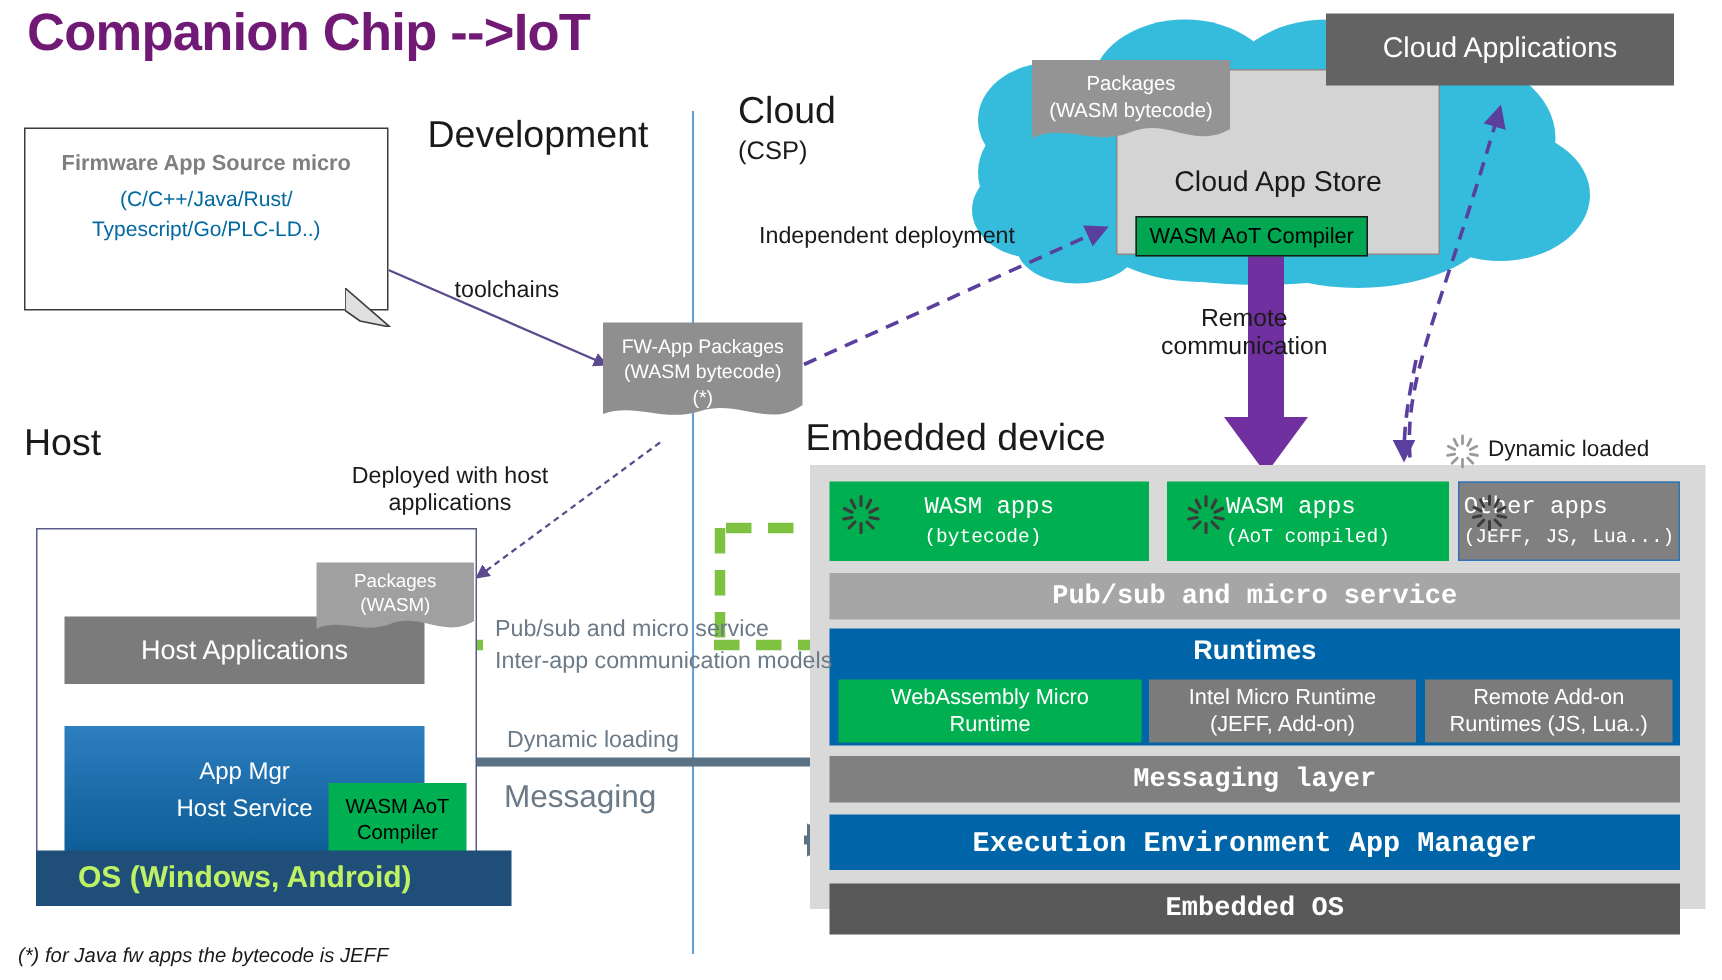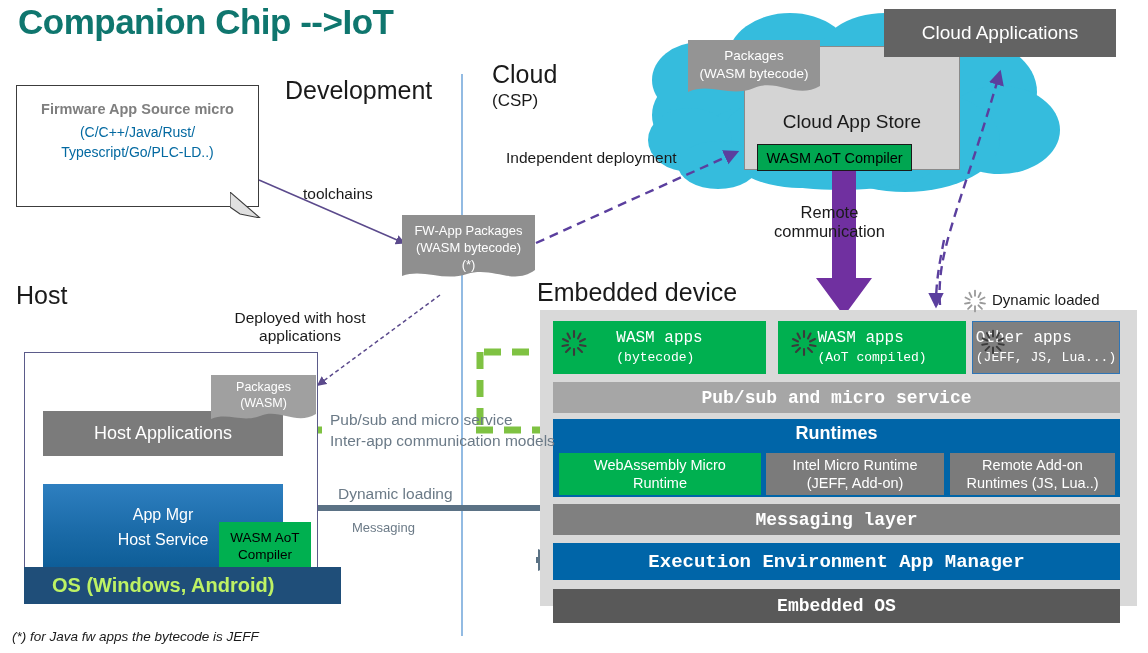--- a/index.html
+++ b/index.html
@@ -3,21 +3,21 @@
 <meta charset="utf-8">
 <style>
   html,body{margin:0;padding:0;background:#ffffff;}
   body{width:1148px;height:653px;position:relative;overflow:hidden;
        font-family:"Liberation Sans",sans-serif;}
   #stage{position:absolute;left:0;top:0;width:1148px;height:653px;}
   .abs{position:absolute;}
   svg.layer{position:absolute;left:0;top:0;width:1148px;height:653px;pointer-events:none;}
 
   
-  .title{left:18px;top:2px;font-size:35px;font-weight:bold;color:#0f766e;
+  .title{left:18px;top:2px;font-size:35px;font-weight:bold;color:#701a75;
          letter-spacing:-0.5px;white-space:nowrap;}
 
   
   .sec-h{font-size:25px;color:#1a1a1a;white-space:nowrap;}
   .sec-sub{font-size:17px;color:#1a1a1a;white-space:nowrap;}
 
   
   .srcbox{left:16px;top:85px;width:243px;height:122px;border:1.2px solid #3c3c3c;
           background:#fff;box-sizing:border-box;text-align:center;}
   .srcbox .t1{margin-top:15px;font-size:14.5px;font-weight:bold;color:#7f7f7f;}
@@ -364,17 +364,17 @@
   </div>
   <div class="abs clabel" style="left:220px;top:309px;font-size:15.5px;text-align:center;width:160px;">
     <div>Deployed with host</div>
     <div>applications</div>
   </div>
   <div class="abs clabel gray" style="left:330px;top:409px;font-size:15.5px;line-height:21px;">
     <div>Pub/sub and micro service</div>
     <div>Inter-app communication models</div>
   </div>
   <div class="abs clabel gray" style="left:338px;top:485px;font-size:15.5px;">Dynamic loading</div>
-  <div class="abs clabel gray" style="left:352px;top:520px;font-size:13px;">Messaging</div>
+  <div class="abs clabel gray" style="left:336px;top:520px;font-size:21px;">Messaging</div>
 
   <div class="abs footnote">(*) for Java fw apps the bytecode is JEFF</div>
 
 </div>
 
 </body></html>

